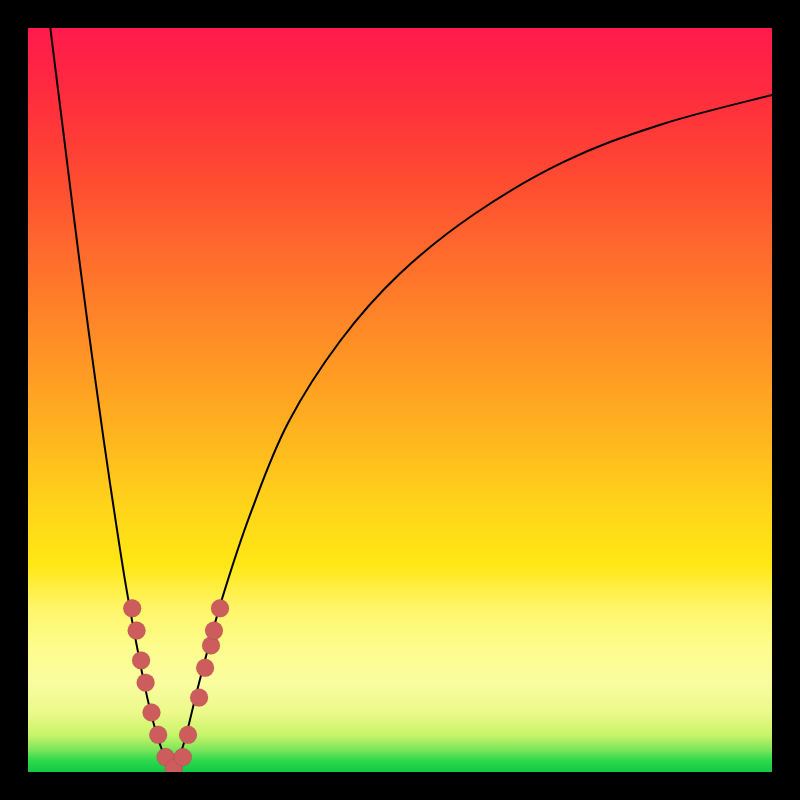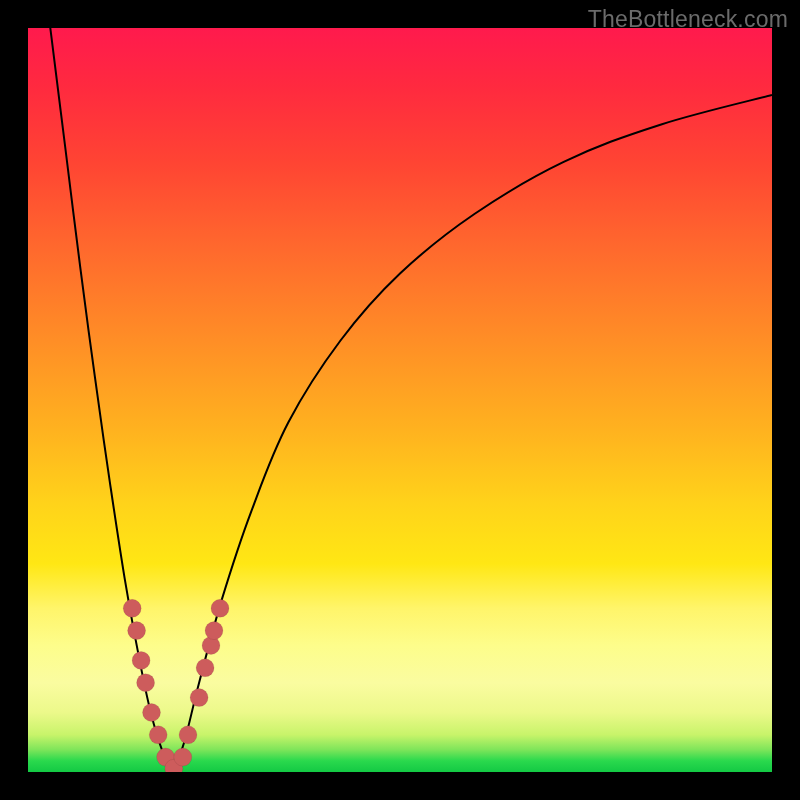--- a/index.html
+++ b/index.html
@@ -91,14 +91,13 @@
           <circle class="dot" cx="154.8" cy="729.1" r="9"></circle>
           <circle class="dot" cx="160.0" cy="706.8" r="9"></circle>
           <circle class="dot" cx="171.1" cy="669.6" r="9"></circle>
           <circle class="dot" cx="177.1" cy="639.8" r="9"></circle>
           <circle class="dot" cx="183.0" cy="617.5" r="9"></circle>
           <circle class="dot" cx="186.0" cy="602.6" r="9"></circle>
           <circle class="dot" cx="192.0" cy="580.3" r="9"></circle>
         </g>
     </svg>
   </div>
-  <div class="watermark">TheBottleneck.com</div>
 </div>
 
 </body></html>

